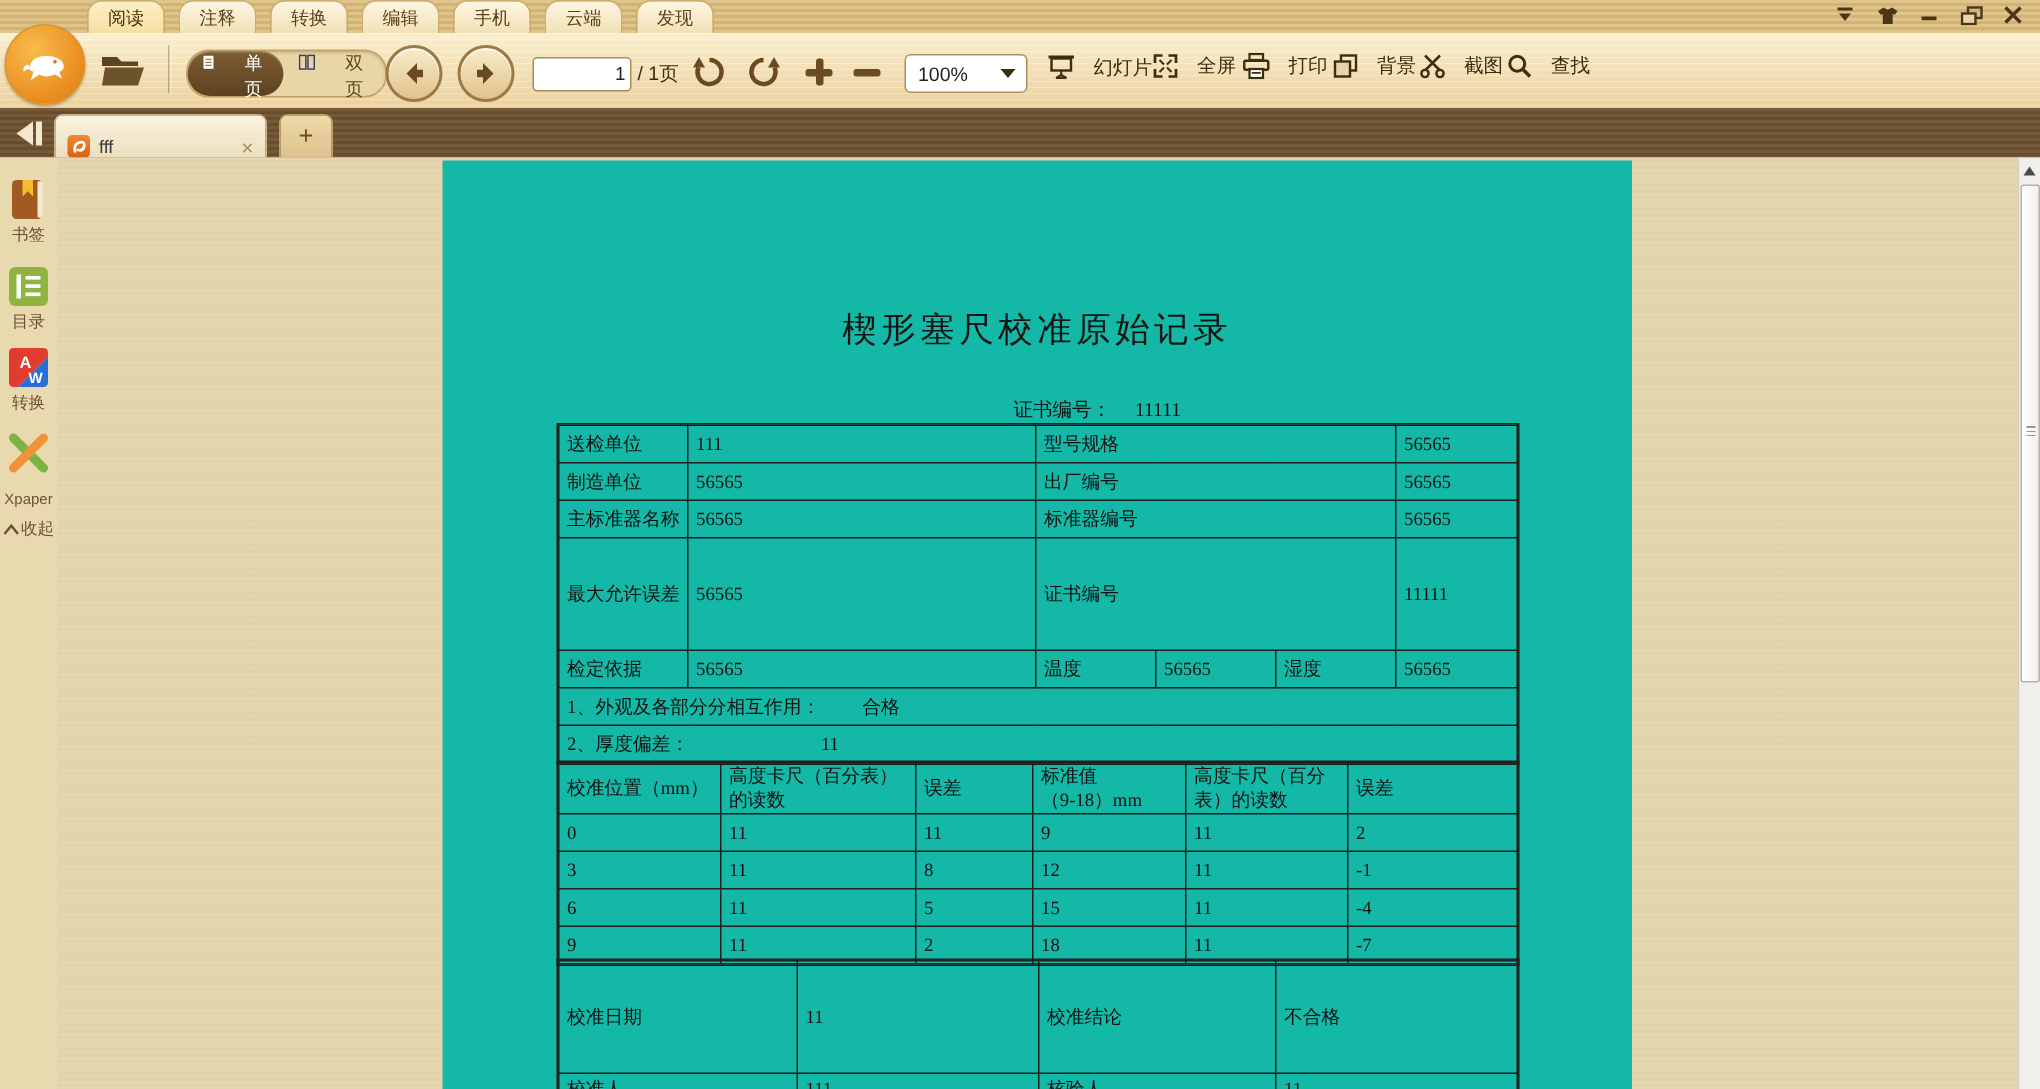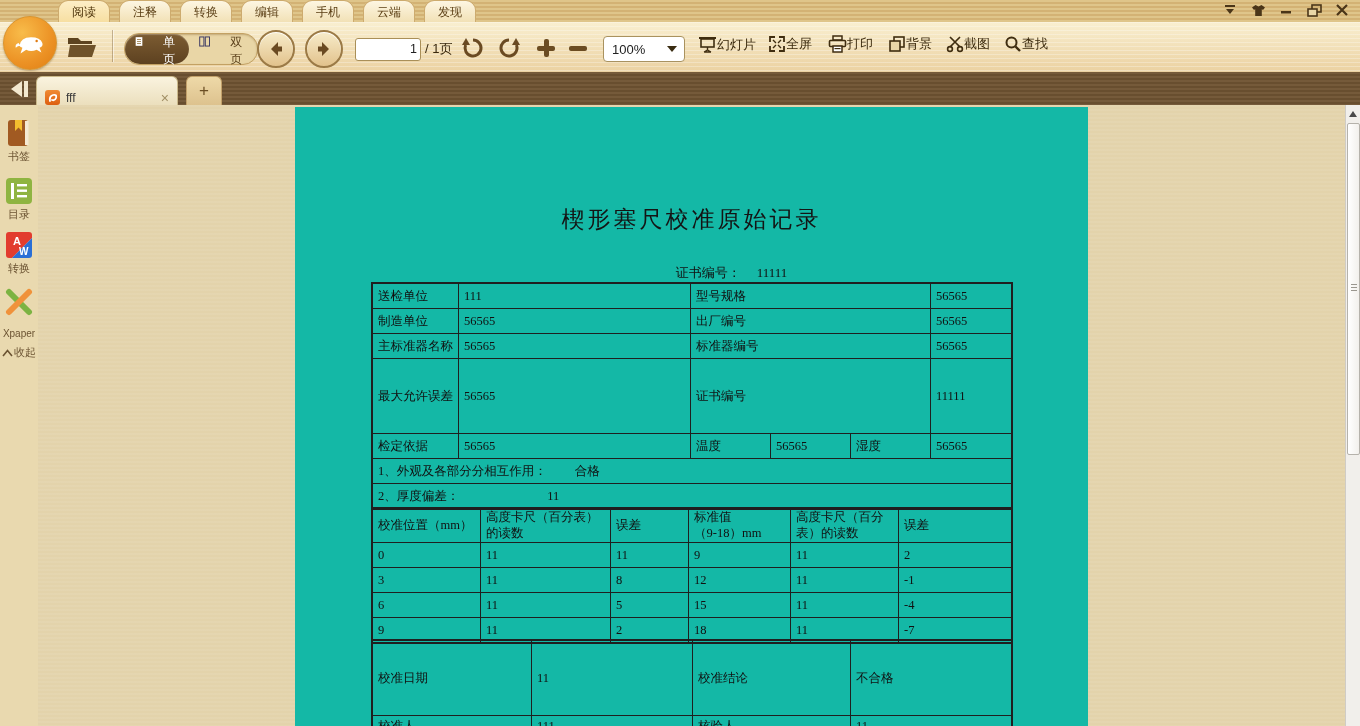--- a/index.html
+++ b/index.html
@@ -19,21 +19,21 @@
   .winctl svg{display:block;}
 
   
   .toolbar{position:absolute;left:0;top:22px;width:100%;height:50px;
     background:repeating-linear-gradient(180deg,rgba(255,255,255,.28) 0 1px,rgba(255,255,255,0) 1px 4px),
       linear-gradient(#f9efd0,#ebd1a1);
     border-bottom:1px solid #c7a668;}
   .logo{position:absolute;left:3px;top:-6px;width:52px;height:52px;border-radius:50%;
     background:radial-gradient(circle at 35% 30%,#f8bc4a,#ec9225 60%,#df7d12);
     border:1px solid #d9942e;box-shadow:0 1px 2px rgba(90,60,10,.4);display:flex;align-items:center;justify-content:center;}
-  .tool{position:absolute;display:flex;align-items:center;gap:0;color:#3c2b0e;font-size:13px;cursor:default;}
+  .tool{position:absolute;display:flex;align-items:center;gap:12px;color:#3c2b0e;font-size:13px;cursor:default;}
   .tdiv{position:absolute;left:112px;top:8px;width:1px;height:32px;background:rgba(99,70,28,.35);box-shadow:1px 0 0 rgba(255,255,255,.5);}
   .pill{position:absolute;left:124px;top:11px;width:132px;height:30px;border-radius:15px;
     background:#e9d6a6;border:1px solid #c3a163;box-shadow:inset 0 1px 2px rgba(120,90,40,.35);display:flex;}
   .pillseg{display:flex;align-items:flex-start;gap:20px;font-size:12px;padding:0 10px;border-radius:15px;}
   .pillseg.on{background:linear-gradient(#7c5c32,#5d4120);color:#fff;box-shadow:inset 0 1px 1px rgba(255,255,255,.25);}
   .pillseg.off{color:#5c421c;}
   .navc{position:absolute;top:8px;width:34px;height:34px;border-radius:50%;
     background:linear-gradient(#f7ecca,#e4c econ,#e2c28c);background:linear-gradient(#f7ecca,#e2c28c);
     border:2px solid #9b7a46;box-shadow:inset 0 1px 1px #fff;display:flex;align-items:center;justify-content:center;}
   .pagebox{position:absolute;left:355px;top:16px;width:64px;height:21px;background:#fff;border:1px solid #a98f58;

